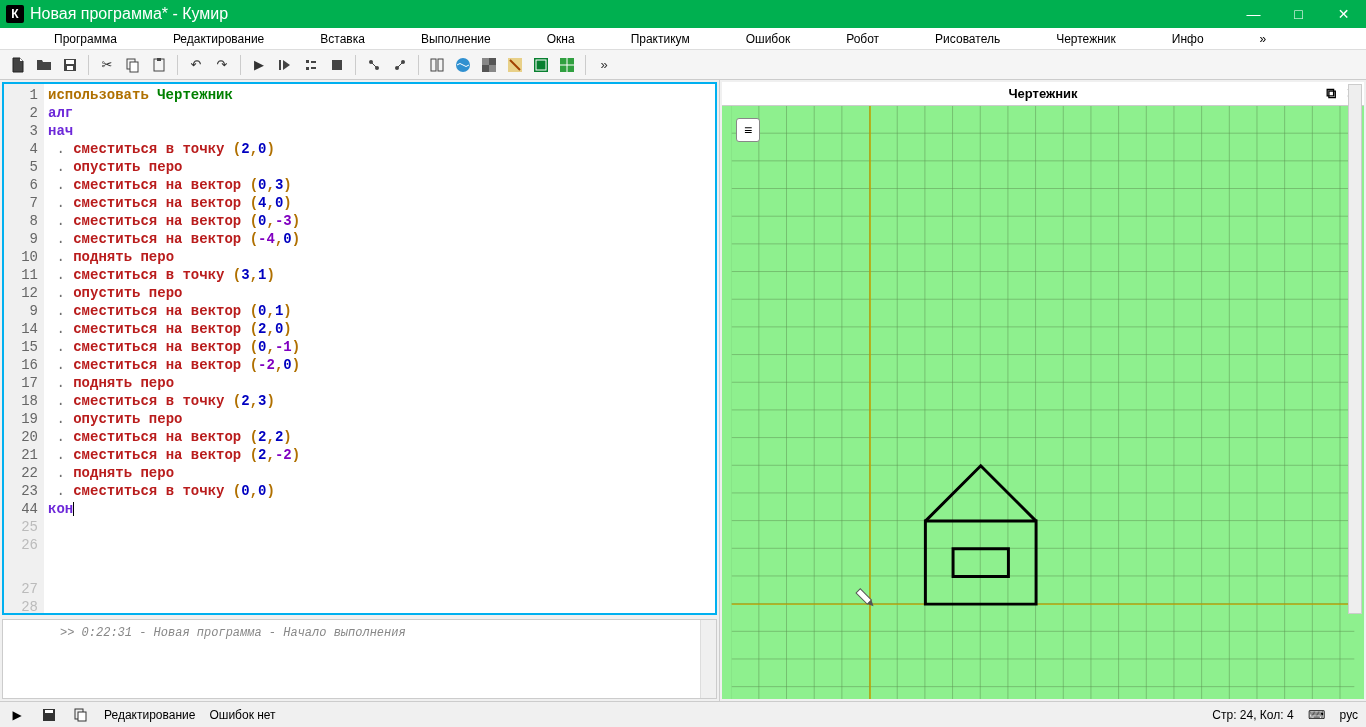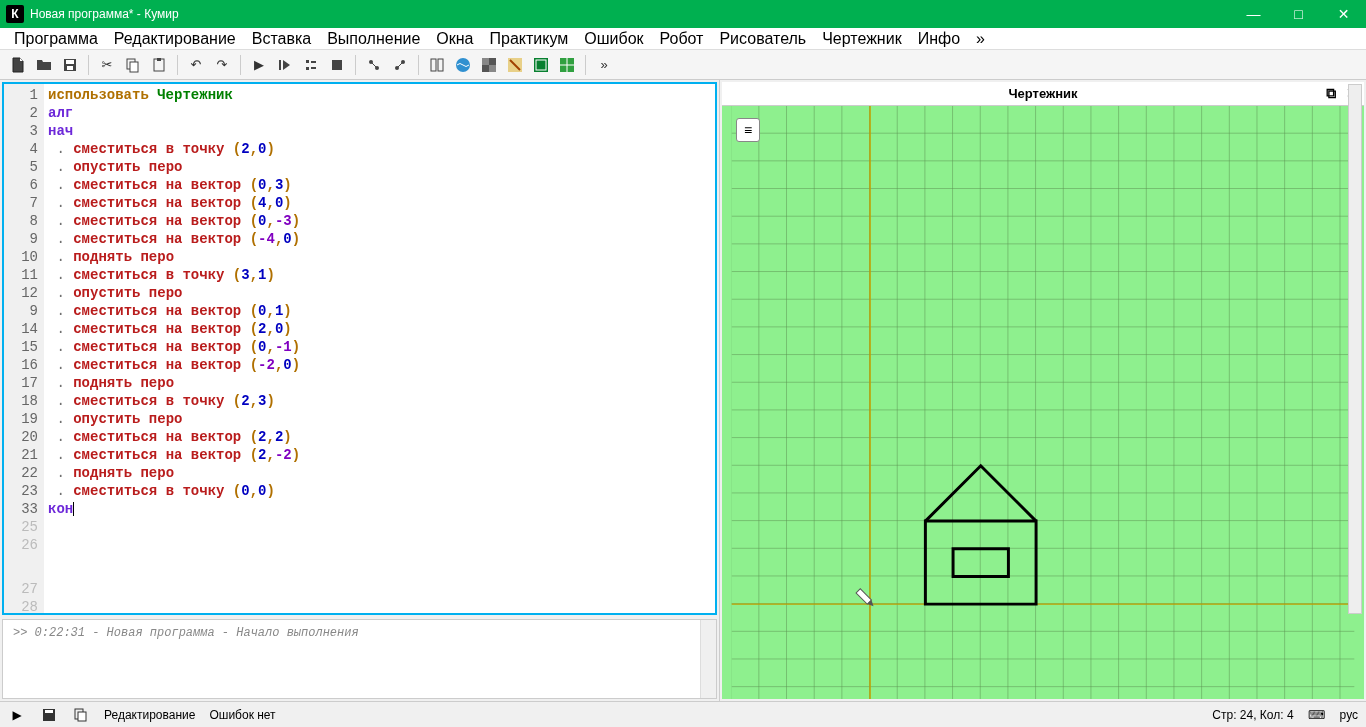--- a/index.html
+++ b/index.html
@@ -22,43 +22,44 @@
   padding-left: 6px;
 }
 .titlebar .app-icon {
   width: 18px; height: 18px;
   background: #000; color: #fff;
   display: flex; align-items: center; justify-content: center;
   font-weight: bold; font-size: 12px;
   margin-right: 6px;
   border-radius: 2px;
 }
-.titlebar .title-text { font-size: 12px; }
+.titlebar .title-text { font-size: 16px; }
 .titlebar .win-controls {
   margin-left: auto;
   display: flex;
 }
 .titlebar .win-btn {
   width: 45px; height: 28px;
   display: flex; align-items: center; justify-content: center;
   font-size: 14px; color: #fff;
   cursor: pointer;
 }
 .menubar {
   height: 22px;
   background: #fff;
   display: flex;
   align-items: center;
   padding: 0 6px;
   border-bottom: 1px solid #ddd;
 }
 .menubar .menu-item {
   padding: 2px 8px;
-  font-size: 16px;
+  font-size: 12px;
   cursor: pointer;
+  margin-left: 40px;
 }
 .toolbar {
   height: 30px;
   background: #f5f5f5;
   display: flex;
   align-items: center;
   padding: 0 6px;
   gap: 2px;
   border-bottom: 1px solid #ccc;
 }
@@ -129,21 +130,21 @@
   background: #fff;
 }
 .log-content {
   flex: 1;
   padding: 6px 10px;
   font-family: "Courier New", monospace;
   font-size: 12px;
   color: #888;
   font-style: italic;
 }
-.log-content div { margin-bottom: 8px; }
+.log-content div { margin-bottom: 8px; margin-left: 47px; }
 .log-scroll {
   width: 16px;
   background: #f0f0f0;
   border-left: 1px solid #ddd;
 }
 .right-panel {
   flex: 1;
   display: flex;
   flex-direction: column;
   background: #fff;
@@ -380,21 +381,21 @@
           <div>14</div>
           <div>15</div>
           <div>16</div>
           <div>17</div>
           <div>18</div>
           <div>19</div>
           <div>20</div>
           <div>21</div>
           <div>22</div>
           <div>23</div>
-          <div>33</div>
+          <div>44</div>
           <div style="color: rgb(187, 187, 187);">25</div>
           <div style="color: rgb(187, 187, 187);">26</div>
           <div style="color: rgb(187, 187, 187); margin-top: 26px;">27</div>
           <div style="color: rgb(187, 187, 187);">28</div>
         </div>
       <div class="code" id="code"><div class="code-line"><span class="kw-use">использовать </span><span class="kw-mod">Чертежник</span></div><div class="code-line"><span class="kw-alg">алг</span></div><div class="code-line"><span class="kw-alg">нач</span></div><div class="code-line"> <span class="dot">. </span><span class="kw-cmd">сместиться в точку </span><span class="punct">(</span><span class="num">2</span><span class="punct">,</span><span class="num">0</span><span class="punct">)</span></div><div class="code-line"> <span class="dot">. </span><span class="kw-cmd">опустить перо</span></div><div class="code-line"> <span class="dot">. </span><span class="kw-cmd">сместиться на вектор </span><span class="punct">(</span><span class="num">0</span><span class="punct">,</span><span class="num">3</span><span class="punct">)</span></div><div class="code-line"> <span class="dot">. </span><span class="kw-cmd">сместиться на вектор </span><span class="punct">(</span><span class="num">4</span><span class="punct">,</span><span class="num">0</span><span class="punct">)</span></div><div class="code-line"> <span class="dot">. </span><span class="kw-cmd">сместиться на вектор </span><span class="punct">(</span><span class="num">0</span><span class="punct">,</span><span class="neg">-3</span><span class="punct">)</span></div><div class="code-line"> <span class="dot">. </span><span class="kw-cmd">сместиться на вектор </span><span class="punct">(</span><span class="neg">-4</span><span class="punct">,</span><span class="num">0</span><span class="punct">)</span></div><div class="code-line"> <span class="dot">. </span><span class="kw-cmd">поднять перо</span></div><div class="code-line"> <span class="dot">. </span><span class="kw-cmd">сместиться в точку </span><span class="punct">(</span><span class="num">3</span><span class="punct">,</span><span class="num">1</span><span class="punct">)</span></div><div class="code-line"> <span class="dot">. </span><span class="kw-cmd">опустить перо</span></div><div class="code-line"> <span class="dot">. </span><span class="kw-cmd">сместиться на вектор </span><span class="punct">(</span><span class="num">0</span><span class="punct">,</span><span class="num">1</span><span class="punct">)</span></div><div class="code-line"> <span class="dot">. </span><span class="kw-cmd">сместиться на вектор </span><span class="punct">(</span><span class="num">2</span><span class="punct">,</span><span class="num">0</span><span class="punct">)</span></div><div class="code-line"> <span class="dot">. </span><span class="kw-cmd">сместиться на вектор </span><span class="punct">(</span><span class="num">0</span><span class="punct">,</span><span class="neg">-1</span><span class="punct">)</span></div><div class="code-line"> <span class="dot">. </span><span class="kw-cmd">сместиться на вектор </span><span class="punct">(</span><span class="neg">-2</span><span class="punct">,</span><span class="num">0</span><span class="punct">)</span></div><div class="code-line"> <span class="dot">. </span><span class="kw-cmd">поднять перо</span></div><div class="code-line"> <span class="dot">. </span><span class="kw-cmd">сместиться в точку </span><span class="punct">(</span><span class="num">2</span><span class="punct">,</span><span class="num">3</span><span class="punct">)</span></div><div class="code-line"> <span class="dot">. </span><span class="kw-cmd">опустить перо</span></div><div class="code-line"> <span class="dot">. </span><span class="kw-cmd">сместиться на вектор </span><span class="punct">(</span><span class="num">2</span><span class="punct">,</span><span class="num">2</span><span class="punct">)</span></div><div class="code-line"> <span class="dot">. </span><span class="kw-cmd">сместиться на вектор </span><span class="punct">(</span><span class="num">2</span><span class="punct">,</span><span class="neg">-2</span><span class="punct">)</span></div><div class="code-line"> <span class="dot">. </span><span class="kw-cmd">поднять перо</span></div><div class="code-line"> <span class="dot">. </span><span class="kw-cmd">сместиться в точку </span><span class="punct">(</span><span class="num">0</span><span class="punct">,</span><span class="num">0</span><span class="punct">)</span></div><div class="code-line"><span class="kw-alg">кон</span><span class="cursor-caret"></span></div><div class="code-line"></div><div class="code-line"></div><div class="code-line"></div><div class="code-line"></div></div>
     </div>
     <div class="log-wrap">
       <div class="log-content" id="log">
           <div>&gt;&gt;  0:22:31 - Новая программа - Начало выполнения</div>

